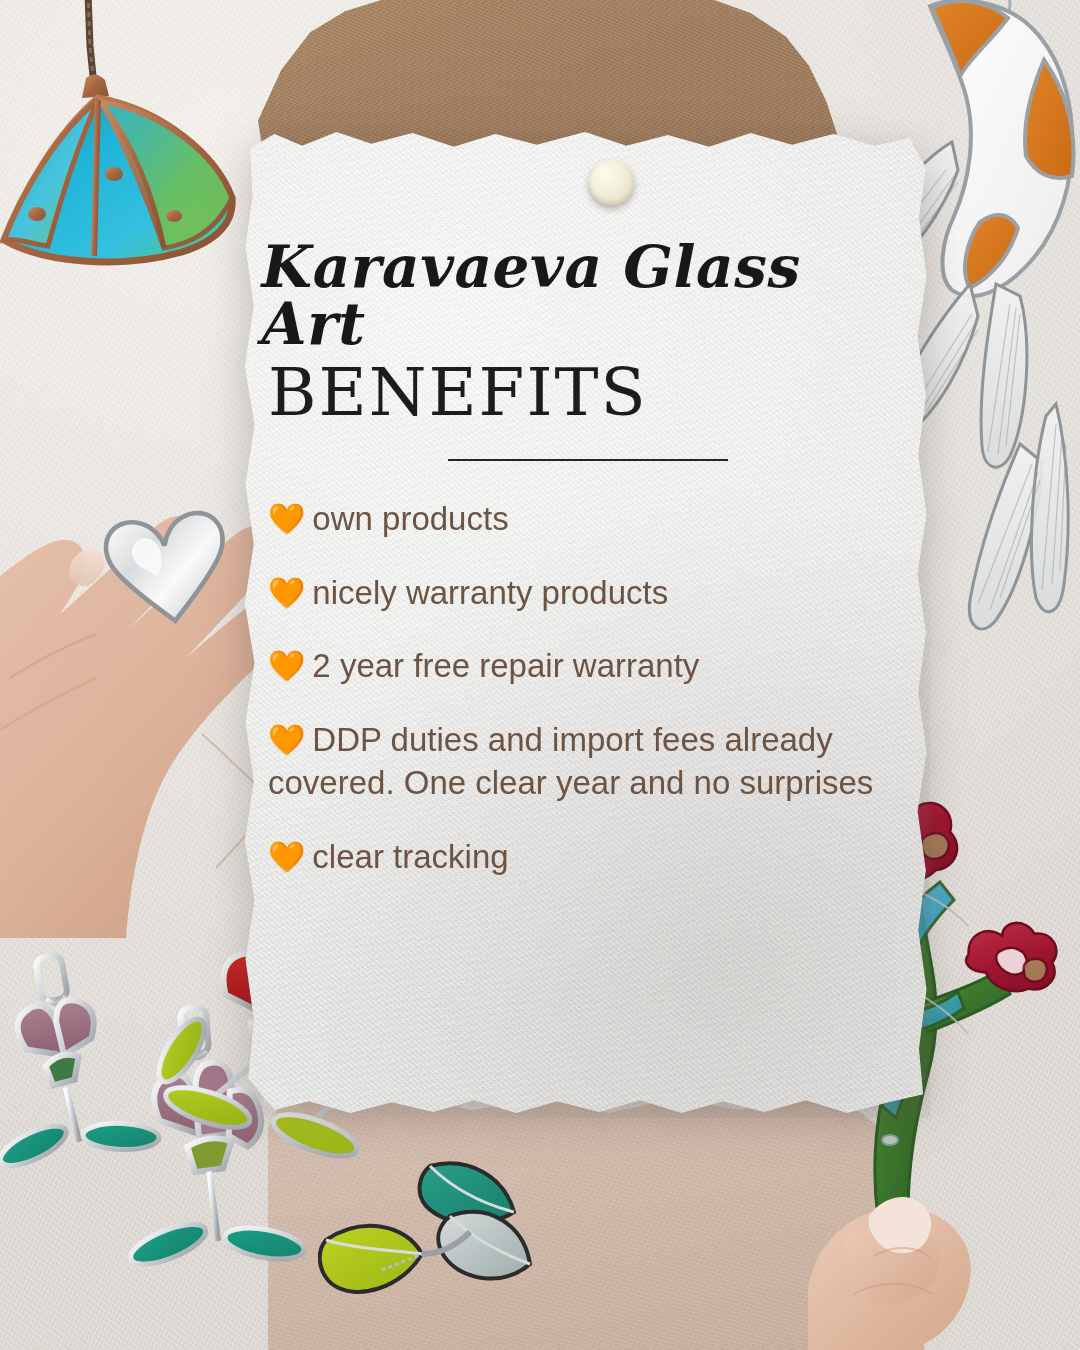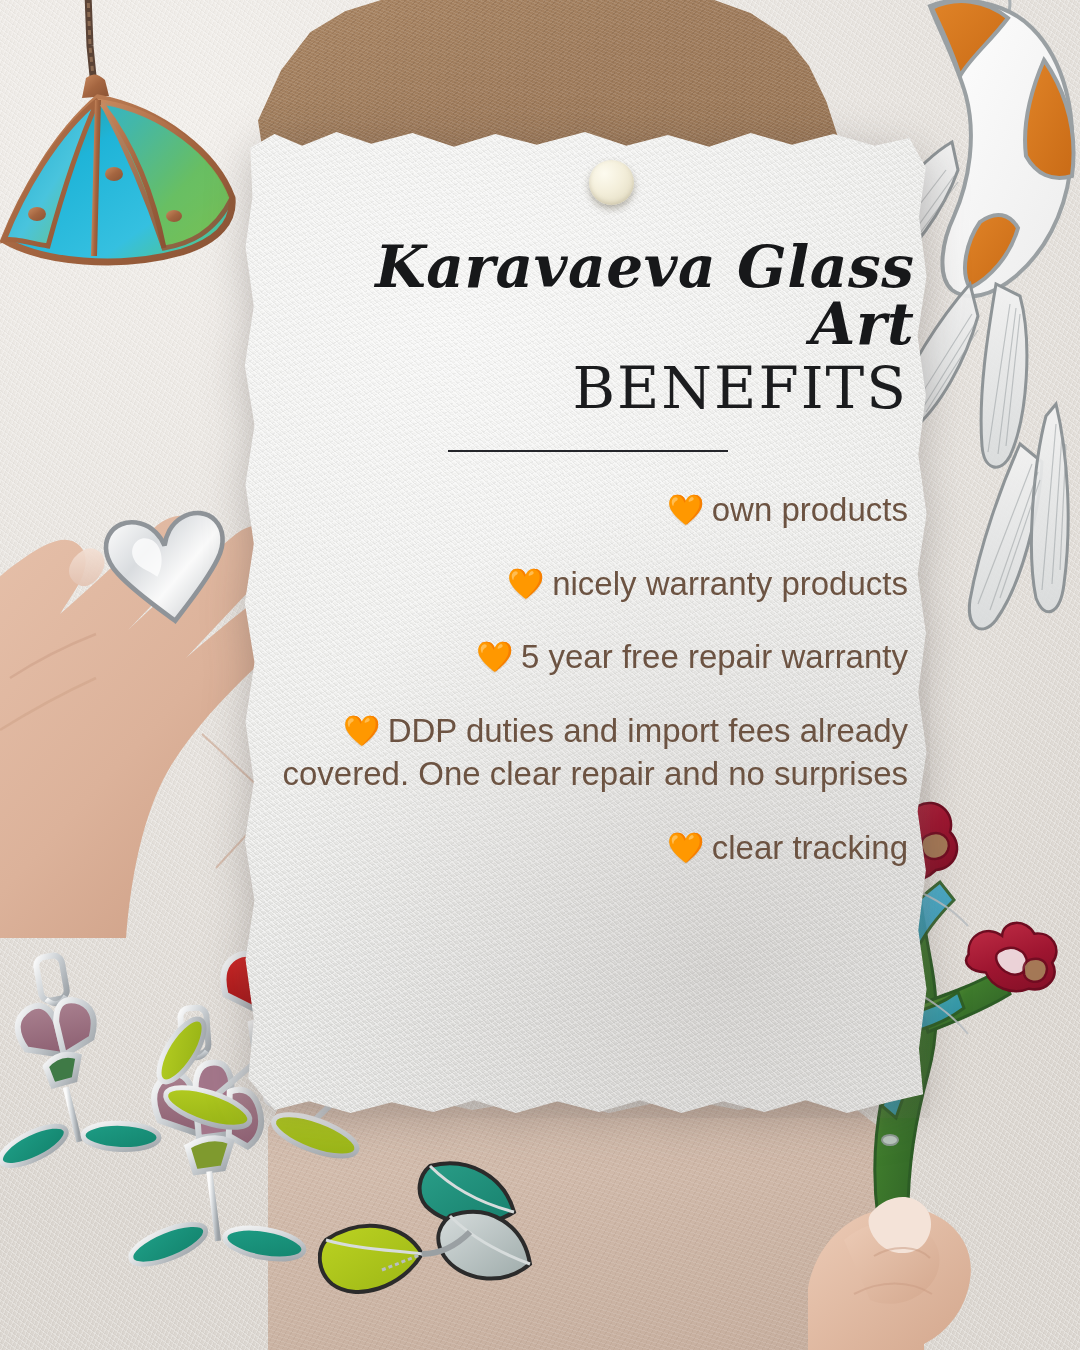--- a/index.html
+++ b/index.html
@@ -105,37 +105,37 @@
   
   .pin{
     position:absolute;left:589px;top:160px;width:45px;height:45px;border-radius:50%;
     background:radial-gradient(circle at 34% 30%, #fdfbef 0%, #f3eeda 45%, #ddd6bb 100%);
     box-shadow:0 4px 7px rgba(80,70,50,.38), inset 0 -2px 4px rgba(160,150,120,.35);
   }
 
   
   .card-text{
     position:absolute;left:268px;top:150px;width:640px;
-    text-align:right;
+    text-align:left;
   }
   .brand{
     font-family:"DejaVu Serif", serif;
     font-style:italic;
     font-weight:700;
     font-size:57px;
     line-height:1.0;
     color:#17181a;
     letter-spacing:.5px;
     transform:scaleX(1.02);
     margin:88px 0 0 0;
     text-shadow:0 1px 0 rgba(255,255,255,.6);
   }
   .benefits{
     font-family:"DejaVu Serif", serif;
-    font-size:58px;
+    font-size:66px;
     font-weight:400;
     letter-spacing:2px;
     color:#1b1c1e;
     margin:2px 0 0 0;
   }
   .rule{
     width:280px;height:2px;background:#24252a;
     margin:28px auto 0 auto;
   }
   .list{
@@ -518,24 +518,24 @@
     <div class="benefits">BENEFITS</div>
     <div class="rule"></div>
     <ul class="list">
       <li>
         <span class="hx">🧡</span><span>own products</span>
       </li>
       <li>
         <span class="hx">🧡</span><span>nicely warranty products</span>
       </li>
       <li>
-        <span class="hx">🧡</span><span>5 year free repair warranty</span>
+        <span class="hx">🧡</span><span>2 year free repair warranty</span>
       </li>
       <li>
-        <span class="hx">🧡</span><span>DDP duties and import fees already covered. One clear repair and no surprises</span>
+        <span class="hx">🧡</span><span>DDP duties and import fees already covered. One clear year and no surprises</span>
       </li>
       <li>
         <span class="hx">🧡</span><span>clear tracking</span>
       </li>
     </ul>
   </div>
 
 </div>
 
 </body></html>

